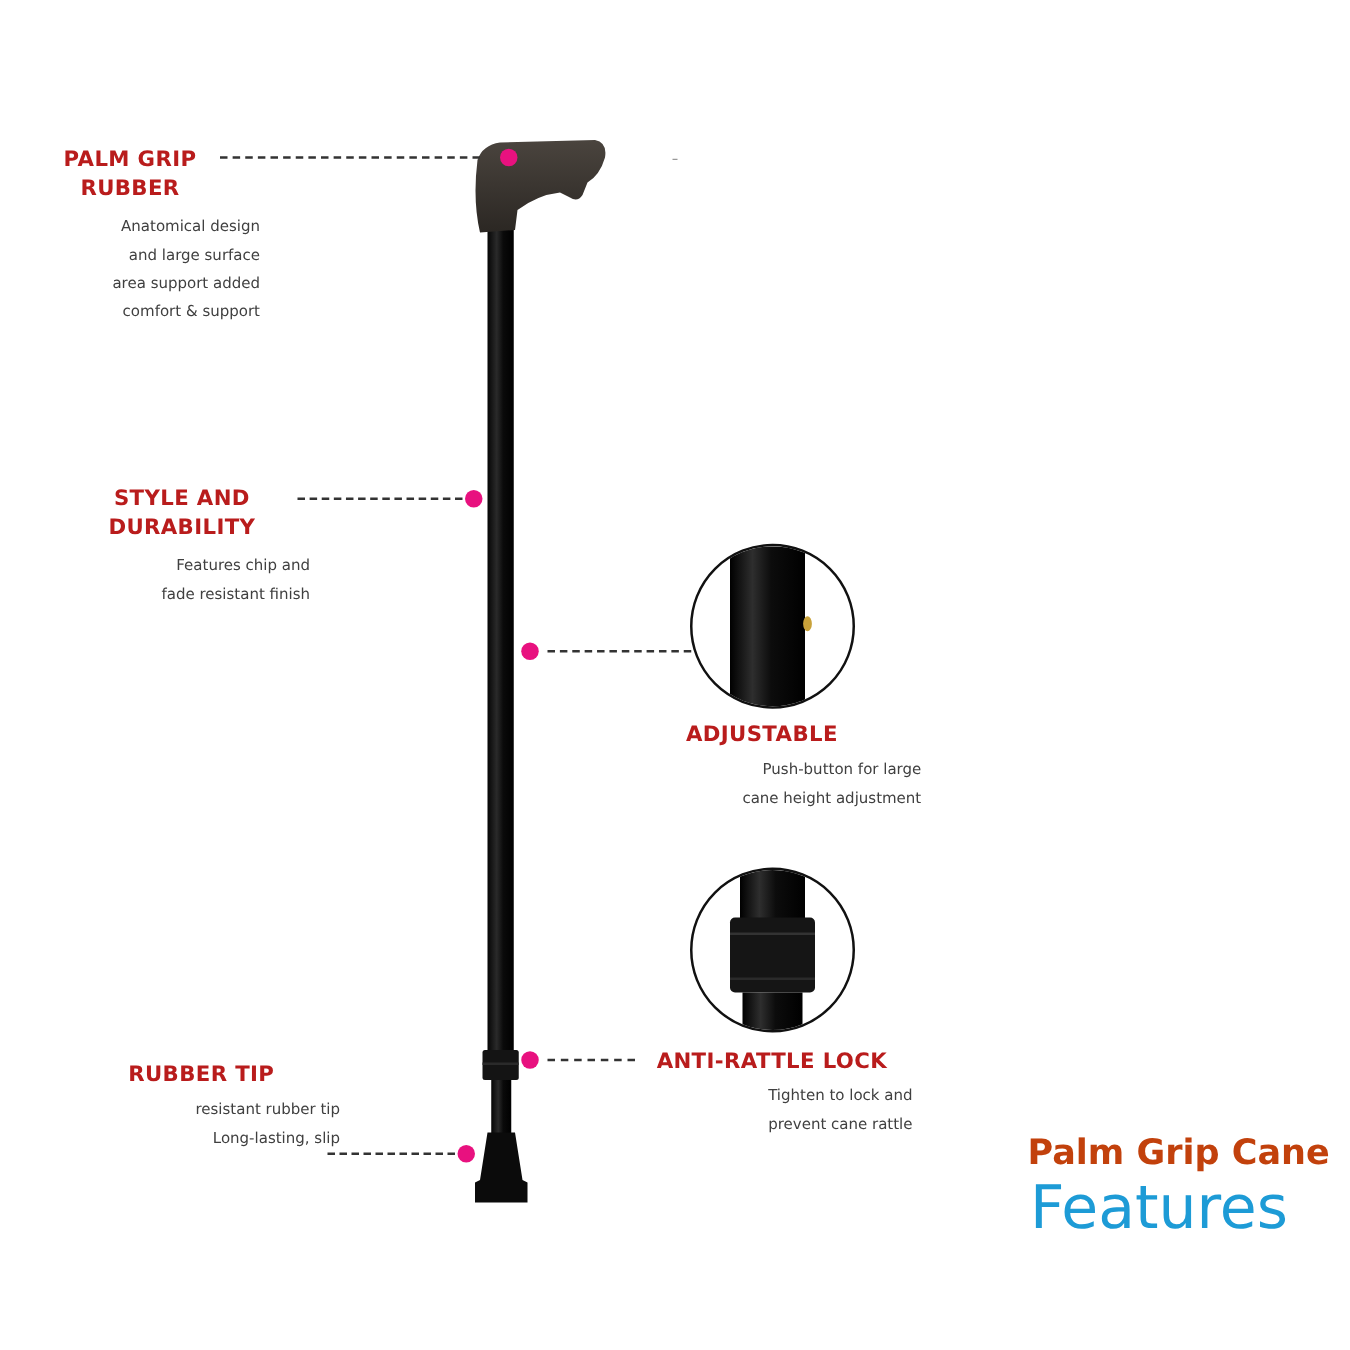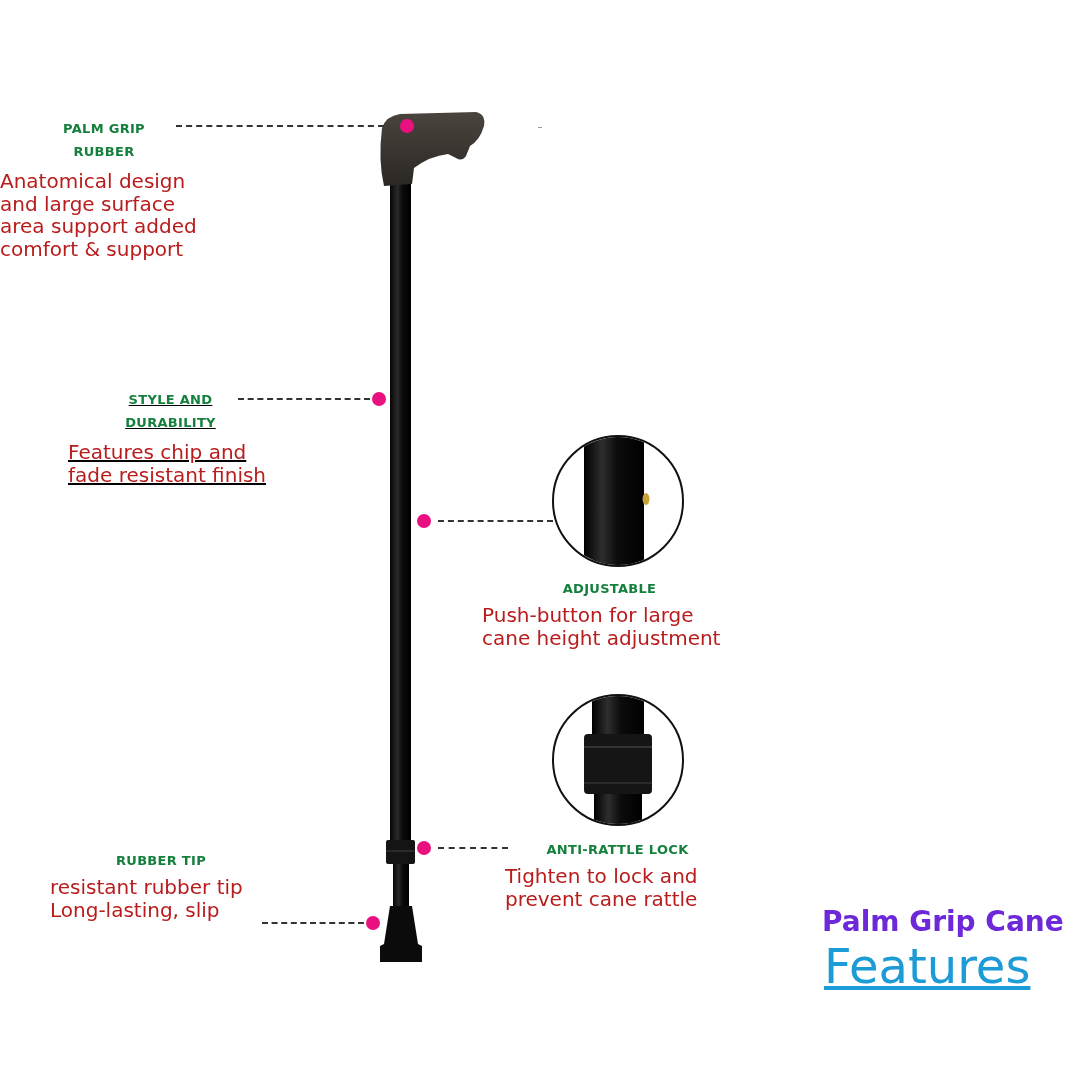--- a/index.html
+++ b/index.html
@@ -1,25 +1,25 @@
 <!DOCTYPE html>
 <html><head>
 <meta charset="utf-8">
 <style>
   html, body { margin: 0; padding: 0; background: #ffffff; }
   body { width: 1080px; height: 1080px; position: relative; overflow: hidden;
          font-family: "DejaVu Sans", sans-serif; }
   .abs { position: absolute; }
-  .title { color: #15803d; font-weight: bold; font-size: 13px; line-height: 23px;
+  .title { color: #b91c1c; font-weight: bold; font-size: 17px; line-height: 23px;
            text-align: center; letter-spacing: 0.3px; }
-  .desc { color: #b91c1c; font-size: 20px; line-height: 22.5px; text-align: left; }
+  .desc { color: #404040; font-size: 12px; line-height: 22.5px; text-align: right; }
   .dash { position: absolute; height: 0; border-top: 2px dashed #333; }
   .dot { position: absolute; width: 14px; height: 14px; border-radius: 50%; background: #e8117f; }
-  .hdr1 { color: #6d28d9; font-weight: bold; font-size: 28px; line-height: 34px; }
-  .hdr2 { color: #1d9bd6; font-size: 48px; line-height: 54px; font-weight: normal; text-decoration: underline; }
+  .hdr1 { color: #c2410c; font-weight: bold; font-size: 28px; line-height: 34px; }
+  .hdr2 { color: #1d9bd6; font-size: 48px; line-height: 54px; font-weight: normal; }
   .circle { position: absolute; width: 128px; height: 128px; border-radius: 50%;
             border: 2px solid #111; overflow: hidden; background: #fff; }
 </style>
 </head>
 <body>
 
 <svg class="abs" style="left:0;top:0" width="1080" height="1080" viewBox="0 0 1080 1080">
   <defs>
     <linearGradient id="shaft" x1="0" x2="1" y1="0" y2="0">
       <stop offset="0" stop-color="#050505"></stop>
@@ -54,21 +54,21 @@
     <div>Anatomical design</div>
     <div>and large surface</div>
     <div>area support added</div>
     <div>comfort &amp; support</div>
   </div>
 </div>
 <div class="dash" style="left:176px;top:125px;width:208px;"></div>
 <div class="dot" style="left:400px;top:119px;"></div>
 <div class="abs" style="left:538px;top:127px;width:4px;height:1px;background:#999;"></div>
 
-<div class="abs" style="left:68px;top:388px;width:205px;text-decoration:underline;">
+<div class="abs" style="left:43px;top:388px;width:205px;">
   <div class="title">
     <div>STYLE AND</div>
     <div>DURABILITY</div>
   </div>
   <div class="desc" style="margin-top:7px">
     <div>Features chip and</div>
     <div>fade resistant finish</div>
   </div>
 </div>
 <div class="dash" style="left:238px;top:398px;width:132px;"></div>

